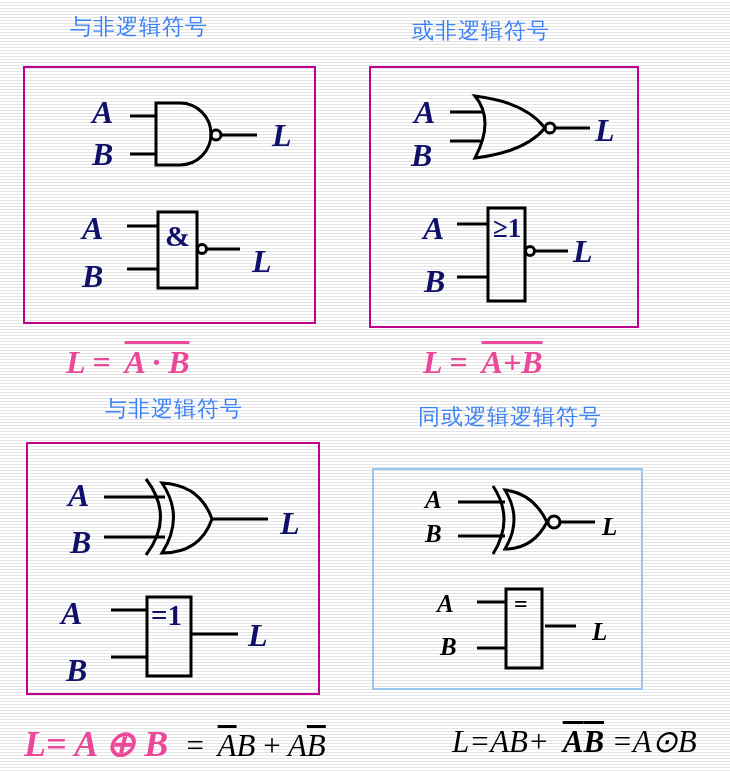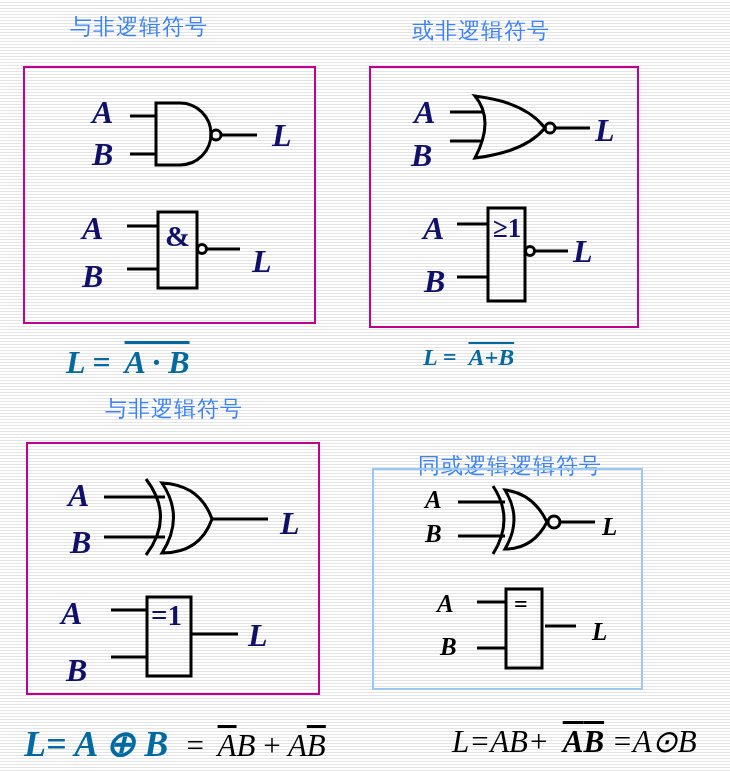--- a/index.html
+++ b/index.html
@@ -10,21 +10,21 @@
   }
   .title {
     position:absolute; font-family: "DejaVu Sans", sans-serif; font-size:22px; color:#3b82f6;
     letter-spacing:1px; white-space:nowrap;
   }
   .box { position:absolute; box-sizing:border-box; }
   .box.magenta { border:2px solid #c0008f; }
   .box.blue { border:2px solid #99c8f0; }
   .lbl { position:absolute; font-family:"Liberation Serif", serif; font-style:italic; font-weight:bold; color:#10106a; white-space:nowrap; }
   .lbl.black { color:#000; }
-  .formula { position:absolute; font-family:"Liberation Serif", serif; font-style:italic; font-weight:bold; color:#0369a1; white-space:nowrap; }
+  .formula { position:absolute; font-family:"Liberation Serif", serif; font-style:italic; font-weight:bold; color:#ec4899; white-space:nowrap; }
   .ovl { text-decoration: overline; }
   svg { position:absolute; overflow:visible; }
   .boxtext { position:absolute; font-family:"Liberation Serif", serif; font-weight:bold; color:#10106a; white-space:nowrap; }
   .f2 { position:absolute; font-family:"Liberation Serif", serif; font-style:italic; color:#000; white-space:nowrap; font-size:31px; }
 </style>
 </head>
 <body>
 
 <div class="title" style="left:70px;top:12px;">与非逻辑符号</div>
 <div class="box magenta" style="left:23px;top:66px;width:293px;height:258px;"></div>
@@ -84,21 +84,21 @@
   <g fill="none" stroke="#000" stroke-width="3">
     <line x1="2" y1="19" x2="33" y2="19"></line>
     <line x1="2" y1="72" x2="33" y2="72"></line>
     <rect x="33" y="3" width="37" height="93"></rect>
     <circle cx="75" cy="46" r="4.5"></circle>
     <line x1="79" y1="46" x2="113" y2="46"></line>
   </g>
 </svg>
 <div class="boxtext" style="left:493px;top:213px;font-size:27px;">≥1</div>
 
-<div class="formula" style="left:423px;top:344px;font-size:24px;">
+<div class="formula" style="left:423px;top:344px;font-size:32px;">
   <span>L =</span>
   <span class="ovl" style="margin-left:6px;">A+B</span>
 </div>
 
 <div class="title" style="left:105px;top:394px;">与非逻辑符号</div>
 <div class="box magenta" style="left:26px;top:442px;width:294px;height:253px;"></div>
 
 <div class="lbl" style="left:68px;top:477px;font-size:32px;">A</div>
 <div class="lbl" style="left:70px;top:524px;font-size:32px;">B</div>
 <div class="lbl" style="left:280px;top:505px;font-size:32px;">L</div>
@@ -128,21 +128,21 @@
 <div style="position:absolute;left:24px;top:723px;white-space:nowrap;">
   <span class="formula" style="position:static;font-size:36px;">L= A ⊕ B</span>
   <span class="f2" style="position:static;margin-left:14px;">
     <span style="font-style:normal;">=</span>
     <span class="ovl" style="margin-left:6px;">A</span><span>B</span>
     <span style="font-style:normal;">+</span>
     <span>A</span><span class="ovl">B</span>
   </span>
 </div>
 
-<div class="title" style="left:418px;top:451px;">同或逻辑逻辑符号</div>
+<div class="title" style="left:418px;top:402px;">同或逻辑逻辑符号</div>
 <div class="box blue" style="left:372px;top:468px;width:271px;height:222px;"></div>
 
 <div class="lbl black" style="left:425px;top:486px;font-size:25px;">A</div>
 <div class="lbl black" style="left:425px;top:520px;font-size:25px;">B</div>
 <div class="lbl black" style="left:602px;top:513px;font-size:25px;">L</div>
 <svg width="160" height="75" style="left:455px;top:485px;">
   <g fill="none" stroke="#000" stroke-width="3">
     <line x1="3" y1="17" x2="50" y2="17"></line>
     <line x1="3" y1="51" x2="50" y2="51"></line>
     <path d="M38,1 Q60,34 38,69"></path>

